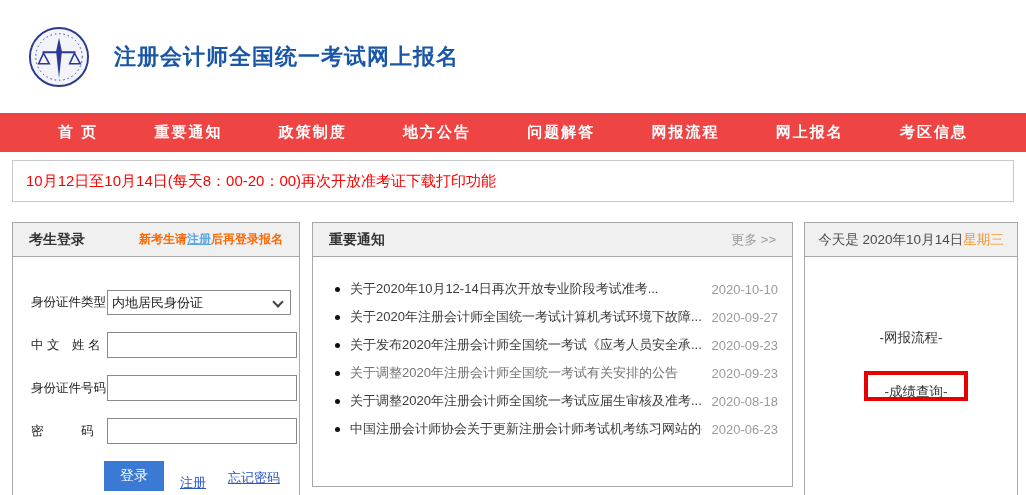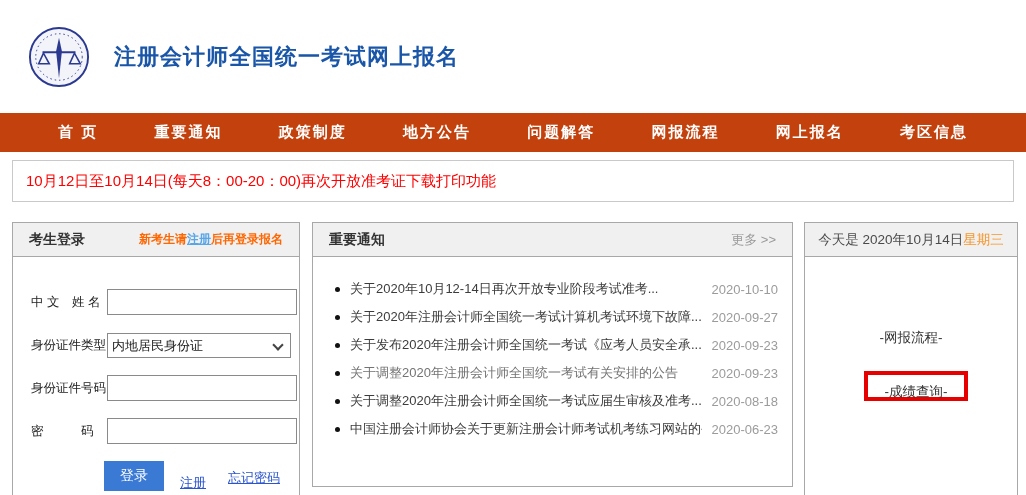--- a/index.html
+++ b/index.html
@@ -8,21 +8,21 @@
   .page { position:relative; width:1026px; height:495px; overflow:hidden; background:#fff; }
 
   .corner-square { position:absolute; left:0; top:0; width:10px; height:10px; background:#1c2a5e; }
 
   
   .site-header { position:absolute; left:0; top:0; width:100%; height:113px; display:flex; align-items:center; padding-left:28px; background:#fff; }
   .logo { width:62px; height:62px; flex:0 0 62px; }
   .site-title { margin-left:24px; font-size:22px; font-weight:bold; color:#1a56a8; letter-spacing:1px; }
 
   
-  .main-nav { position:absolute; left:0; top:113px; width:100%; height:39px; background:#c2410c; display:flex; align-items:center; justify-content:space-between; padding:0 58px; }
+  .main-nav { position:absolute; left:0; top:113px; width:100%; height:39px; background:#ef4444; display:flex; align-items:center; justify-content:space-between; padding:0 58px; }
   .nav-item { color:#ffffff; font-size:15px; font-weight:bold; text-decoration:none; letter-spacing:2px; cursor:pointer; white-space:nowrap; }
 
   
   .notice-banner { position:absolute; left:12px; top:160px; width:1002px; height:42px; border:1px solid #c9c9c9; background:#fff; display:flex; align-items:center; padding-left:13px; }
   .notice-banner span { color:#fe0000; font-size:15px; }
 
   
   .panel { position:absolute; top:222px; background:#fff; border:1px solid #a8a8a8; }
   .panel-header { height:34px; background:#f0f0f0; border-bottom:1px solid #a8a8a8; display:flex; align-items:center; padding:0 16px; }
   .panel-title { font-size:14px; font-weight:bold; color:#333; }
@@ -98,31 +98,31 @@
     <span>10月12日至10月14日(每天8：00-20：00)再次开放准考证下载打印功能</span>
   </div>
 
   <section class="panel login-panel">
     <div class="panel-header">
       <span class="panel-title">考生登录</span>
       <span class="login-subtitle"><span>新考生请</span><a>注册</a><span>后再登录报名</span></span>
     </div>
     <div class="login-form">
       <div class="form-row">
-        <label>中 文　姓 名</label>
-        <input type="text" style="">
-      </div>
-      <div class="form-row">
         <label>身份证件类型</label>
         <div class="select-wrap">
           <select>
             <option>内地居民身份证</option>
           </select>
           <span class="chevron"></span>
         </div>
+      </div>
+      <div class="form-row">
+        <label>中 文　姓 名</label>
+        <input type="text" style="">
       </div>
       <div class="form-row">
         <label>身份证件号码</label>
         <input type="text" style="">
       </div>
       <div class="form-row">
         <label>密　　　码</label>
         <input type="password" style="">
       </div>
       <div class="form-actions">

